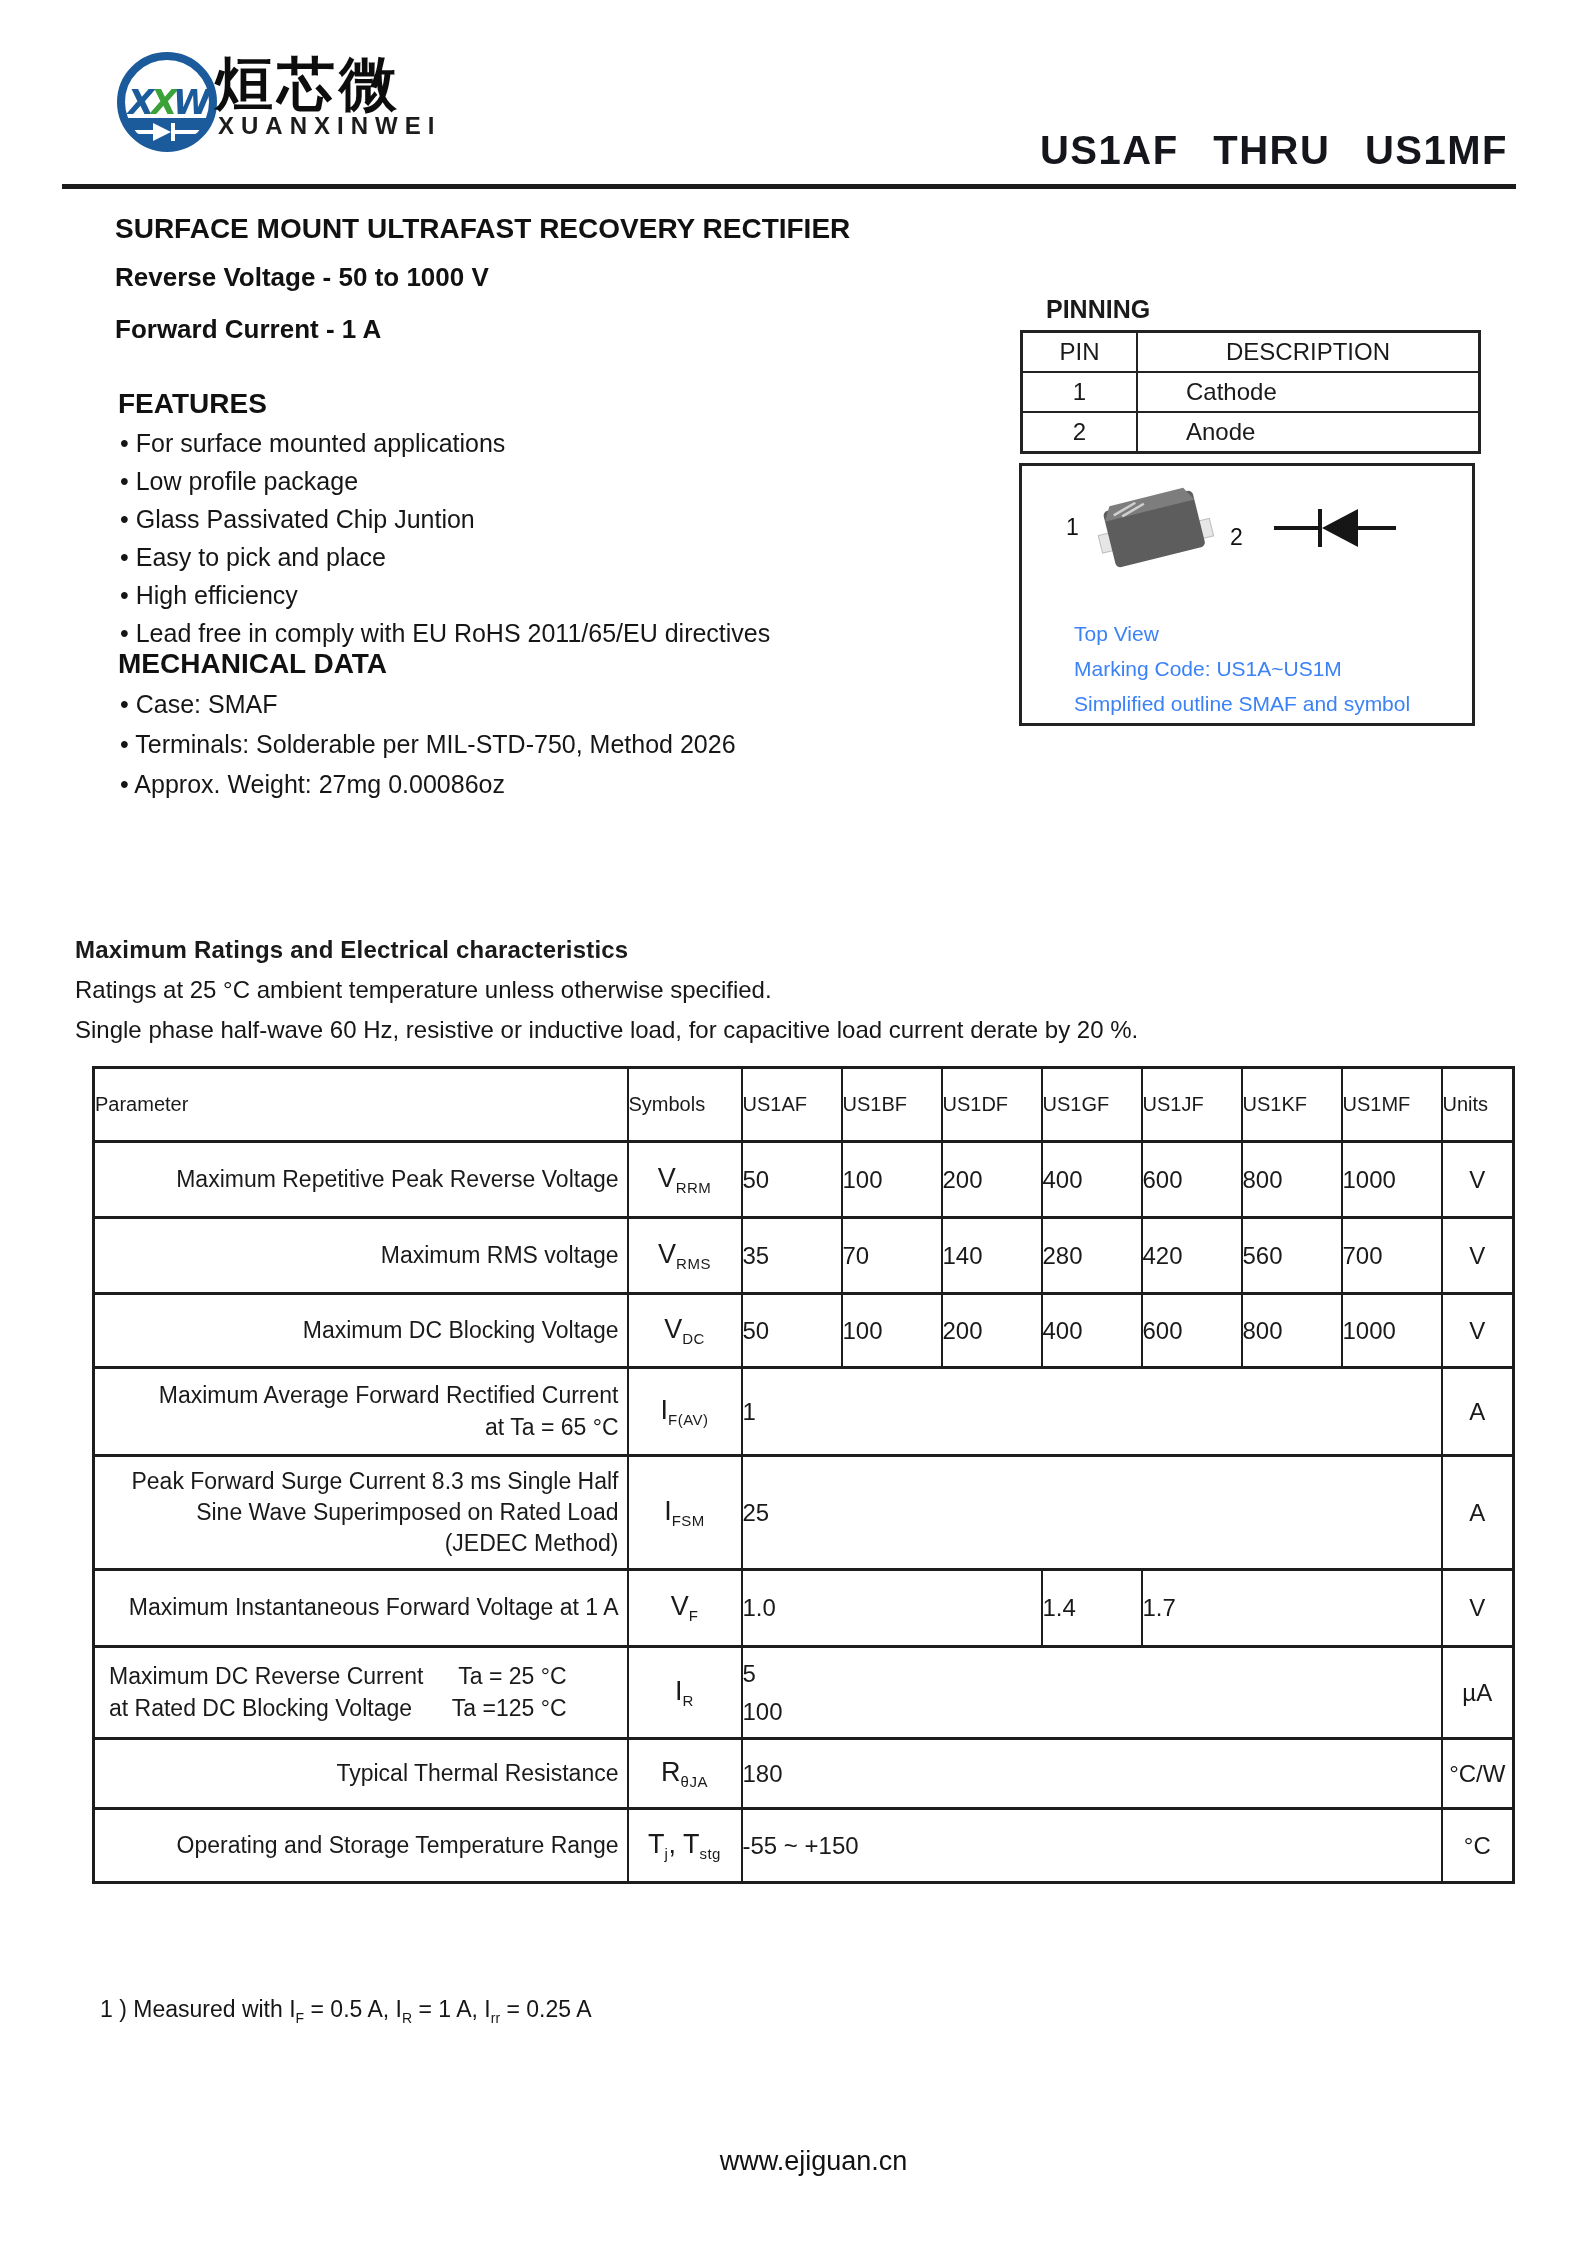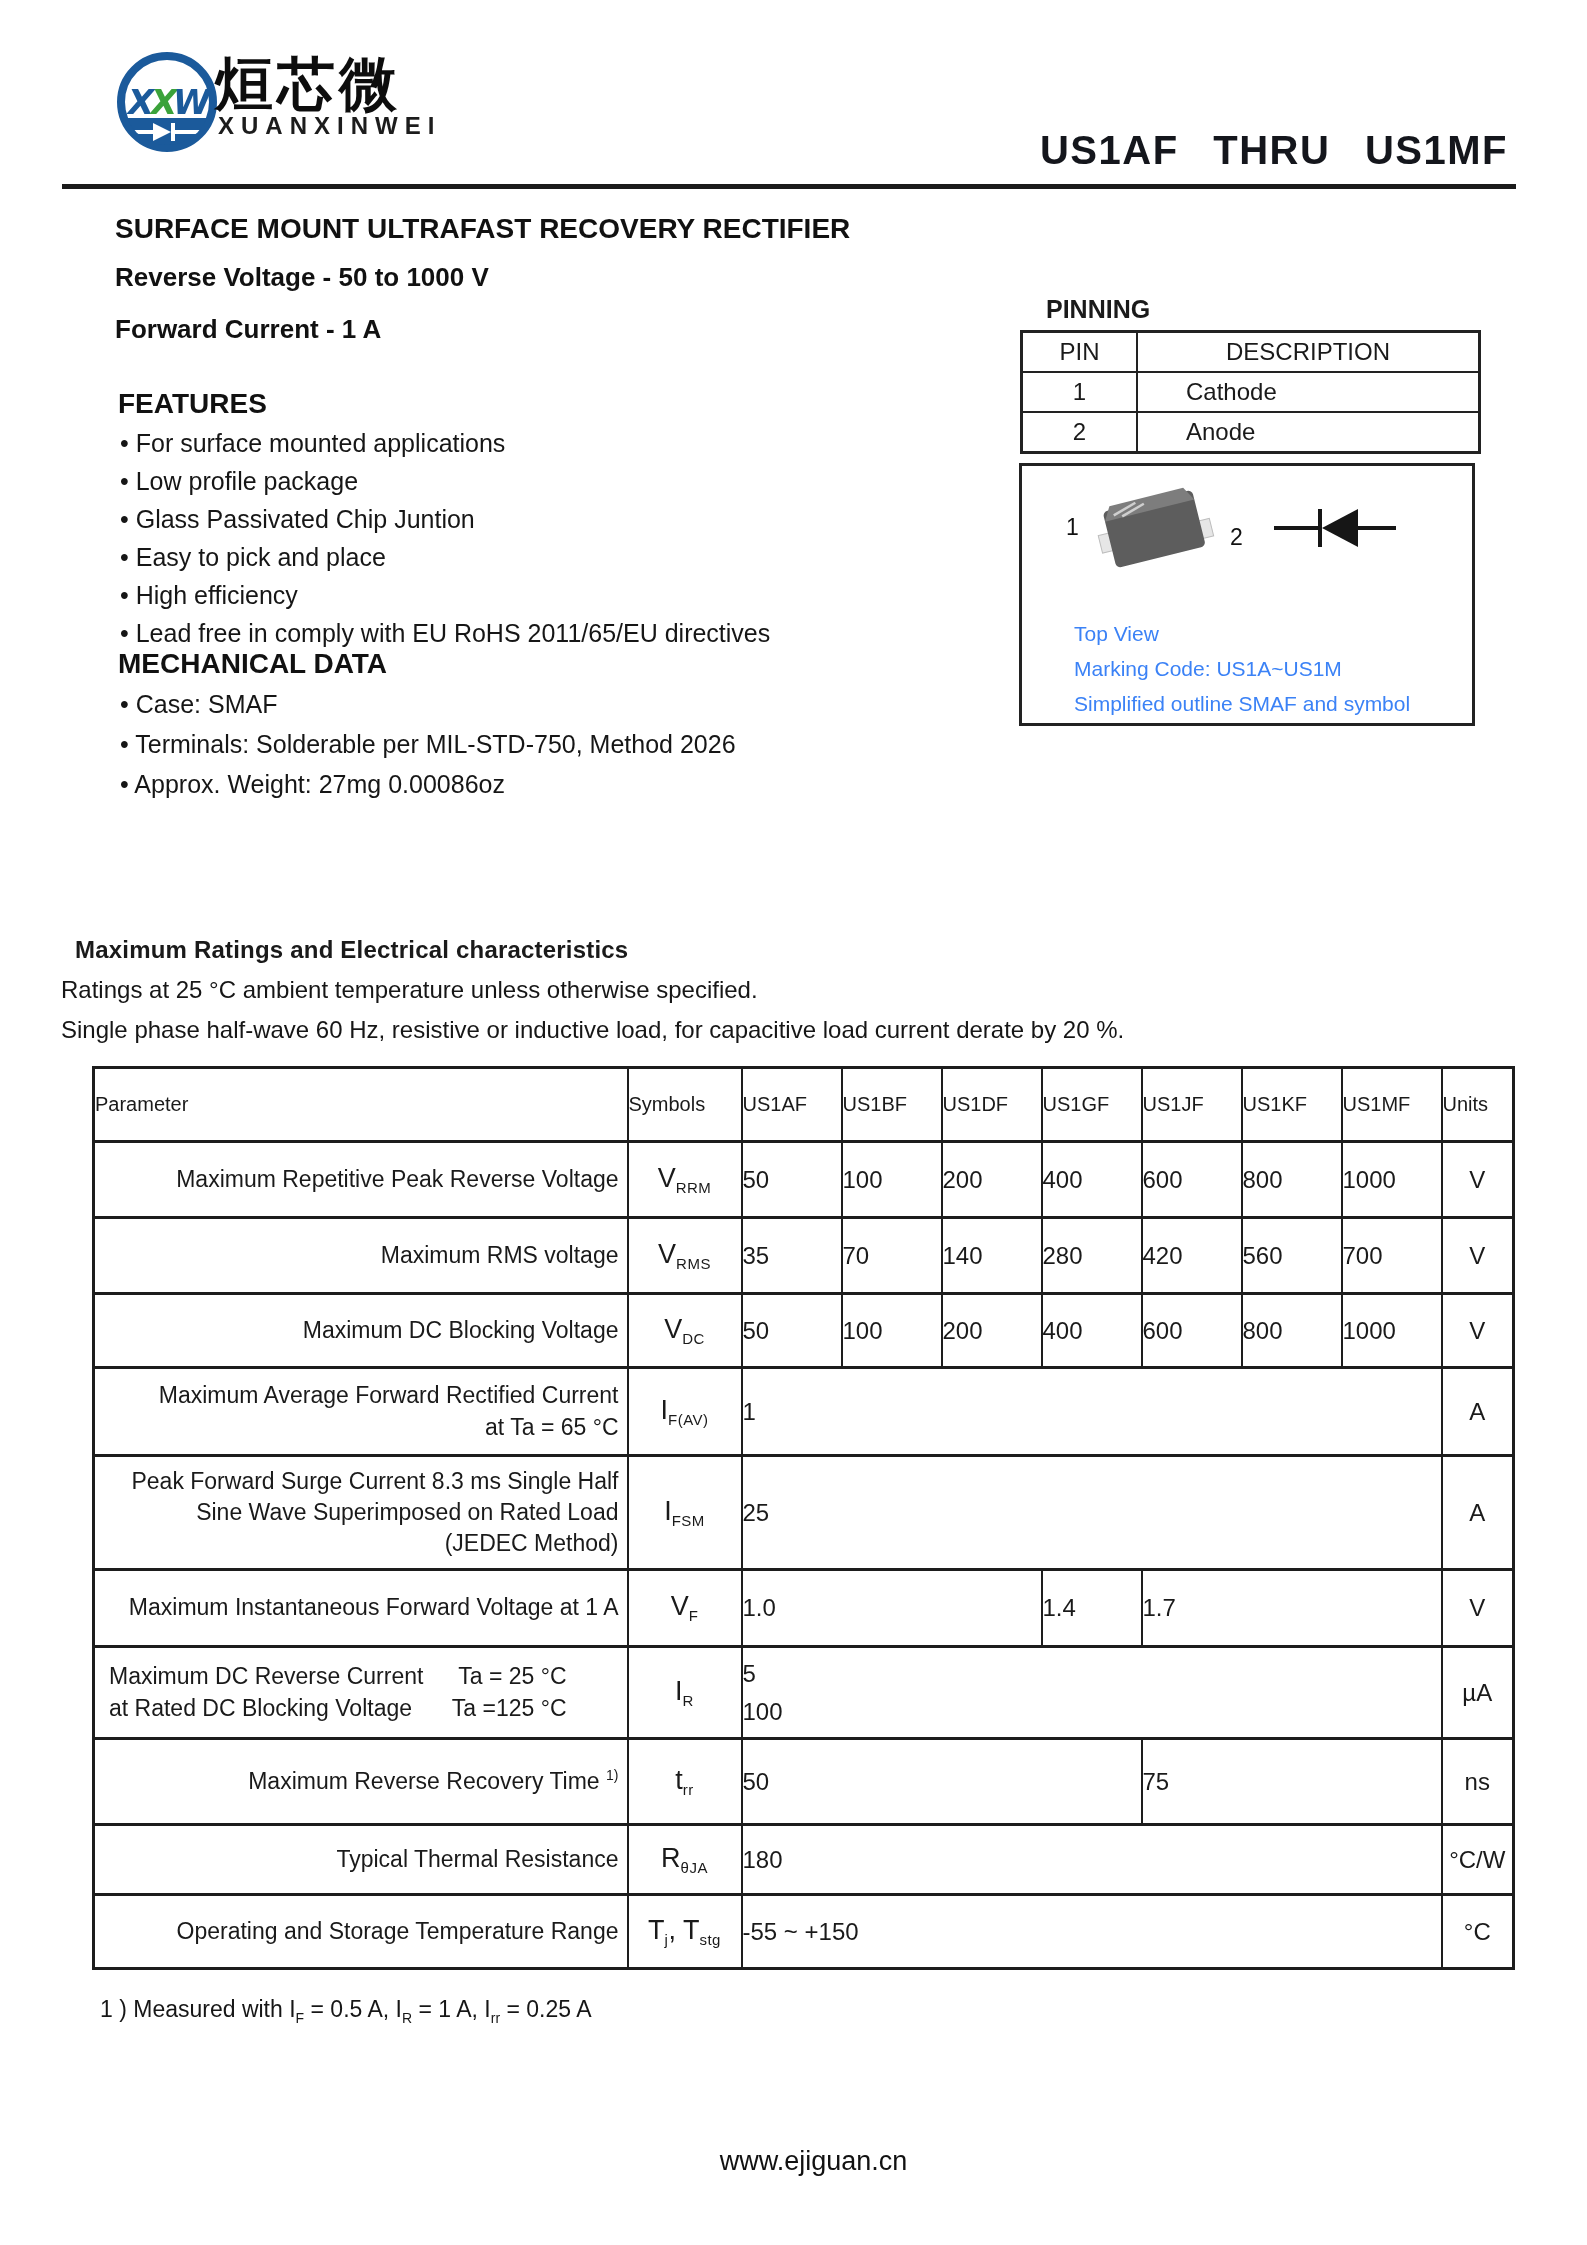--- a/index.html
+++ b/index.html
@@ -35,21 +35,21 @@
   .pin-c2{text-align:left;padding-left:48px !important;}
   .pin-c2h{text-align:center;}
 
   
   .pkg-box{left:1019px;top:463px;width:450px;height:257px;border:3px solid #222;}
   .pkg-pin{position:absolute;font-size:23px;color:#111;}
   .pkg-cap{position:absolute;left:52px;top:150px;font-size:21px;line-height:35px;color:#3b82f6;}
 
   
   .ratings-h{left:75px;top:936px;font-size:24px;font-weight:bold;letter-spacing:0.2px;}
-  .ratings-note{left:61px;font-size:24px;color:#161616;}
+  .ratings-note{left:75px;font-size:24px;color:#161616;}
 
   
   table.main{position:absolute;left:92px;top:1066px;width:1420px;border-collapse:collapse;table-layout:fixed;border:3px solid #1d1d1d;}
   table.main td,table.main th{border-left:2px solid #1d1d1d;border-right:2px solid #1d1d1d;border-top:3px solid #1d1d1d;border-bottom:3px solid #1d1d1d;padding:0;vertical-align:middle;}
   table.main th{font-size:20px;font-weight:normal;text-align:left;}
   .p-cell{font-size:23px;text-align:right;padding-left:14px !important;padding-right:8px !important;line-height:1.35;}
   .v-cell{font-size:24px;}
   .u-cell{font-size:24px;text-align:center;}
   .sym-cell{text-align:center;font-size:27px;}
   .sym-sub{font-size:15px;vertical-align:sub;letter-spacing:0.5px;}
@@ -277,27 +277,20 @@
     <td class="sym-cell"><span>I</span><span class="sym-sub">R</span></td>
     <td class="v-cell" colspan="7">
       <div class="stack">
         <div>5</div>
         <div>100</div>
       </div>
     </td>
     <td class="u-cell">µA</td>
   </tr>
 
-  <tr style="height:86px;">
-    <td class="p-cell"><span>Maximum Reverse Recovery Time</span> <sup class="fn">1)</sup></td>
-    <td class="sym-cell"><span>t</span><span class="sym-sub">rr</span></td>
-    <td class="v-cell" colspan="4">50</td>
-    <td class="v-cell" colspan="3">75</td>
-    <td class="u-cell">ns</td>
-  </tr>
 
   <tr style="height:70px;">
     <td class="p-cell">Typical Thermal Resistance</td>
     <td class="sym-cell"><span>R</span><span class="sym-sub">θJA</span></td>
     <td class="v-cell" colspan="7">180</td>
     <td class="u-cell">°C/W</td>
   </tr>
 
   <tr style="height:74px;">
     <td class="p-cell">Operating and Storage Temperature Range</td>

